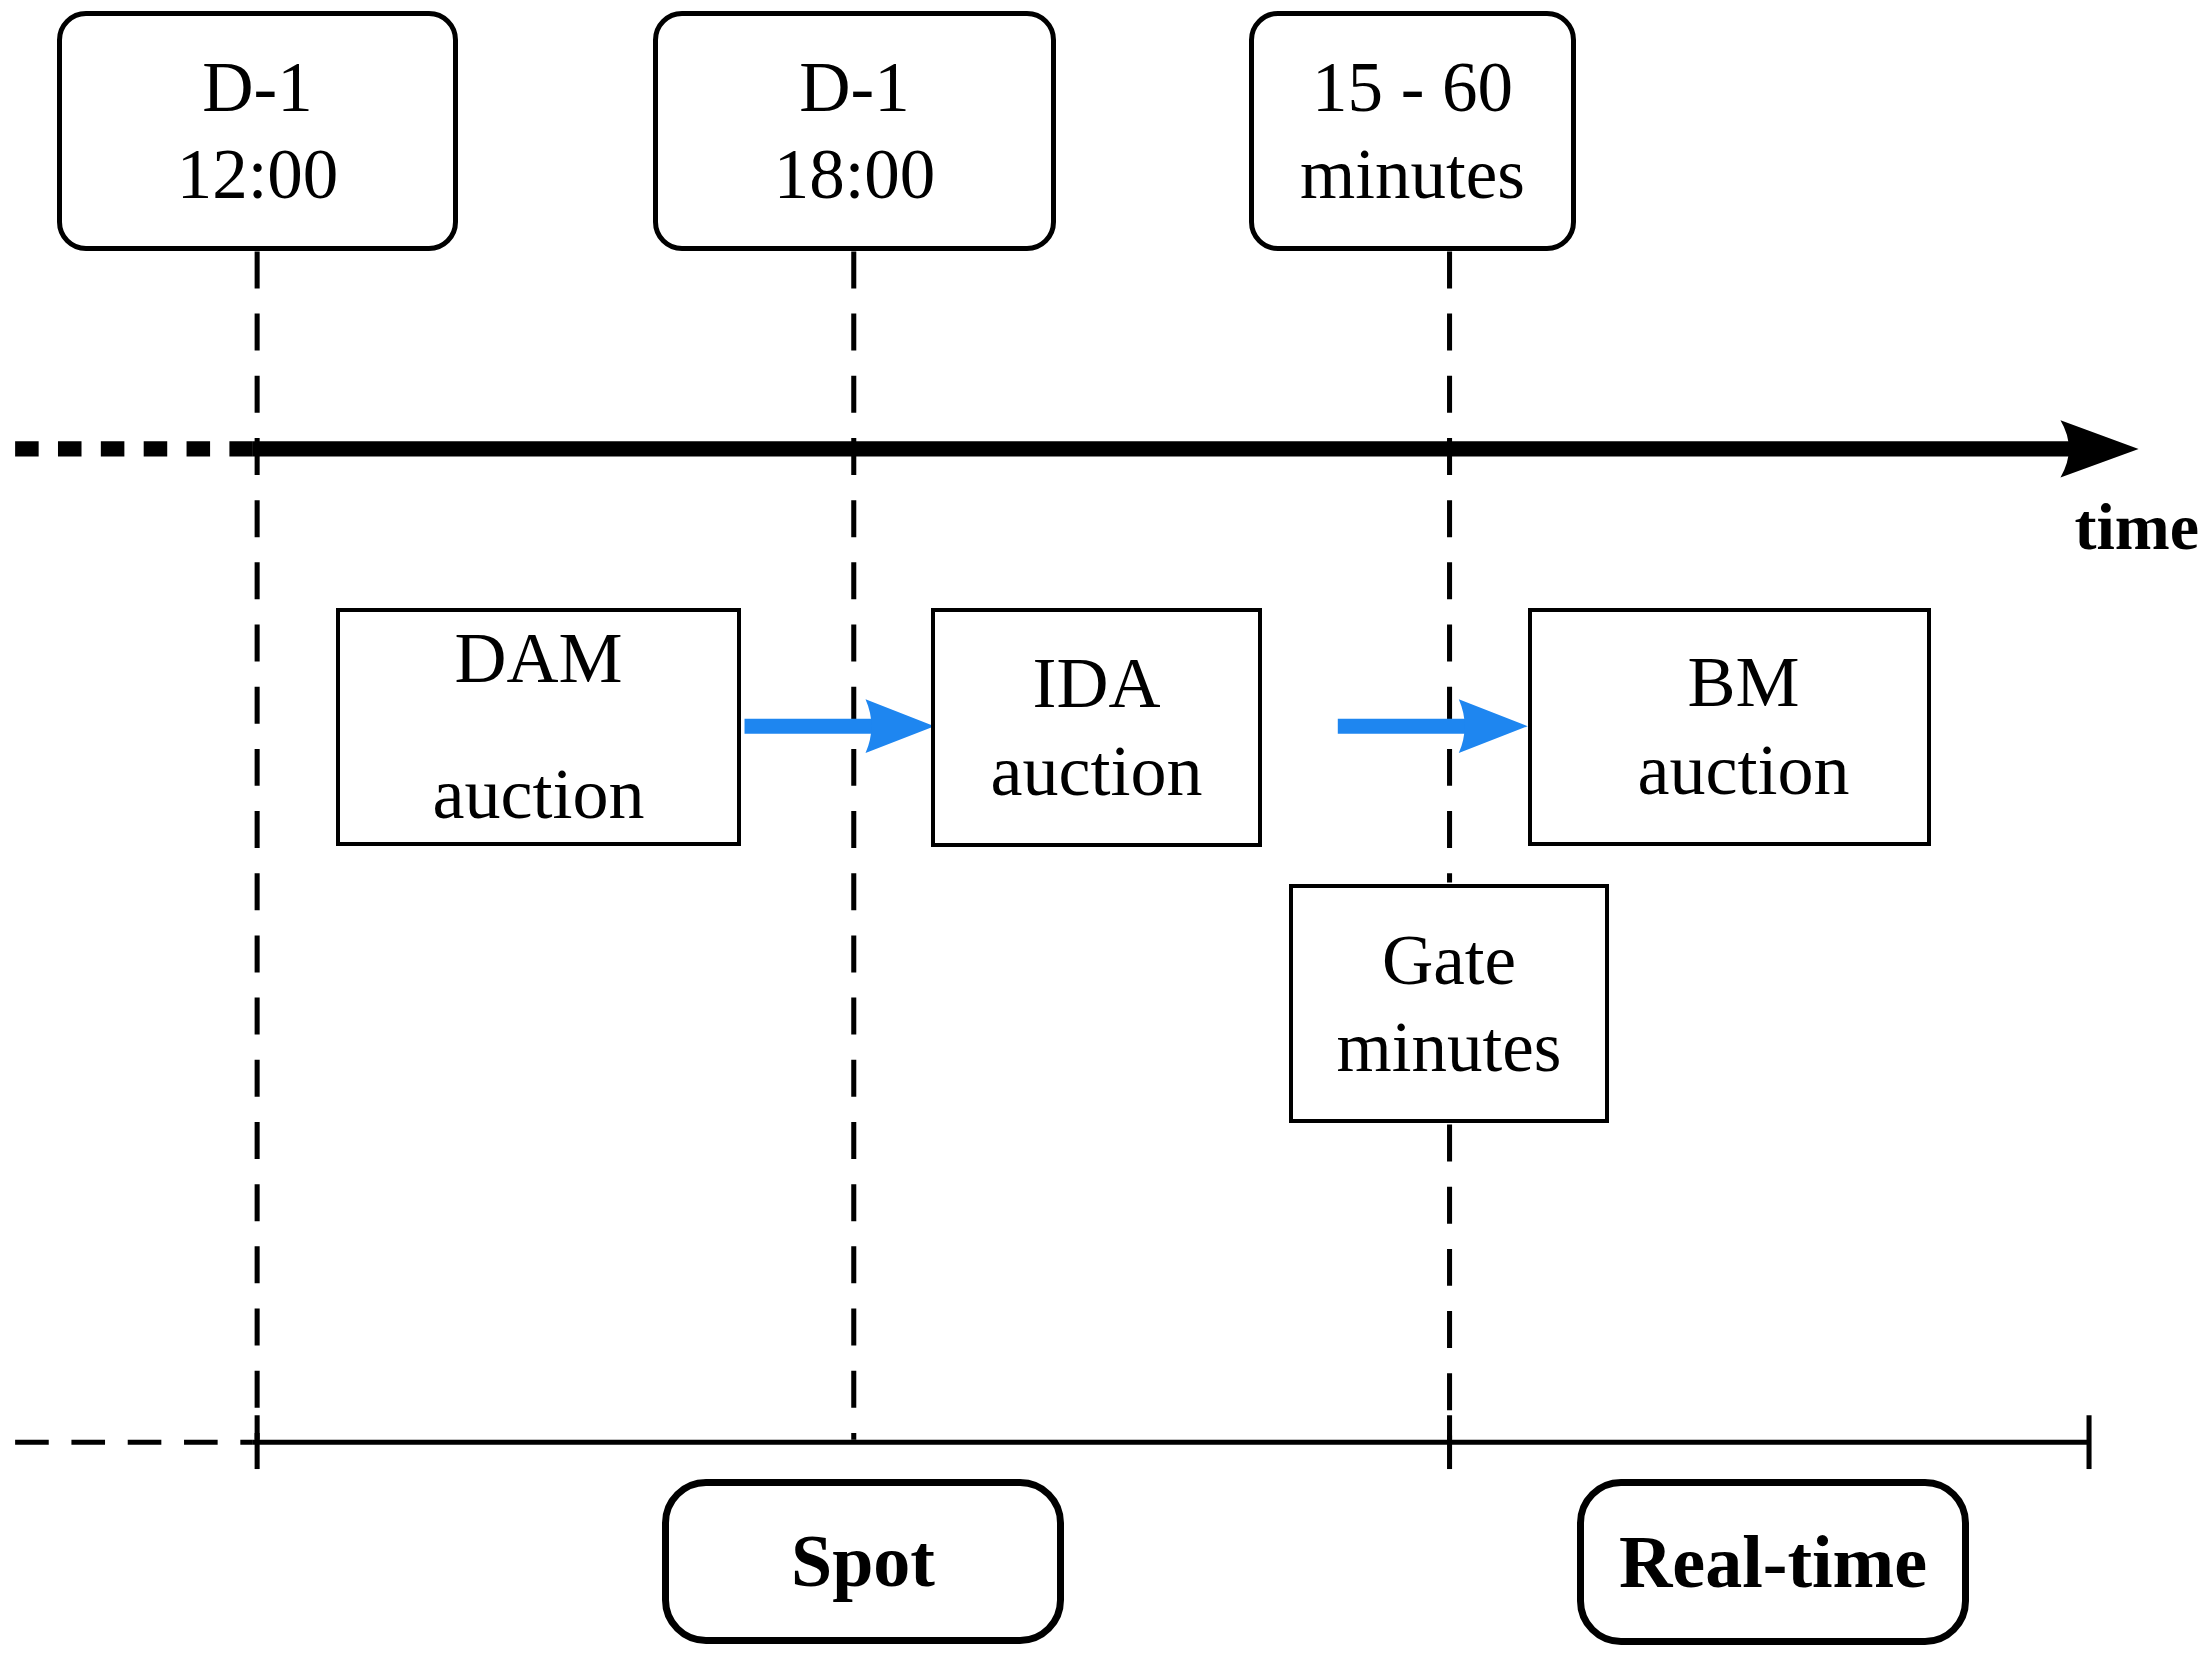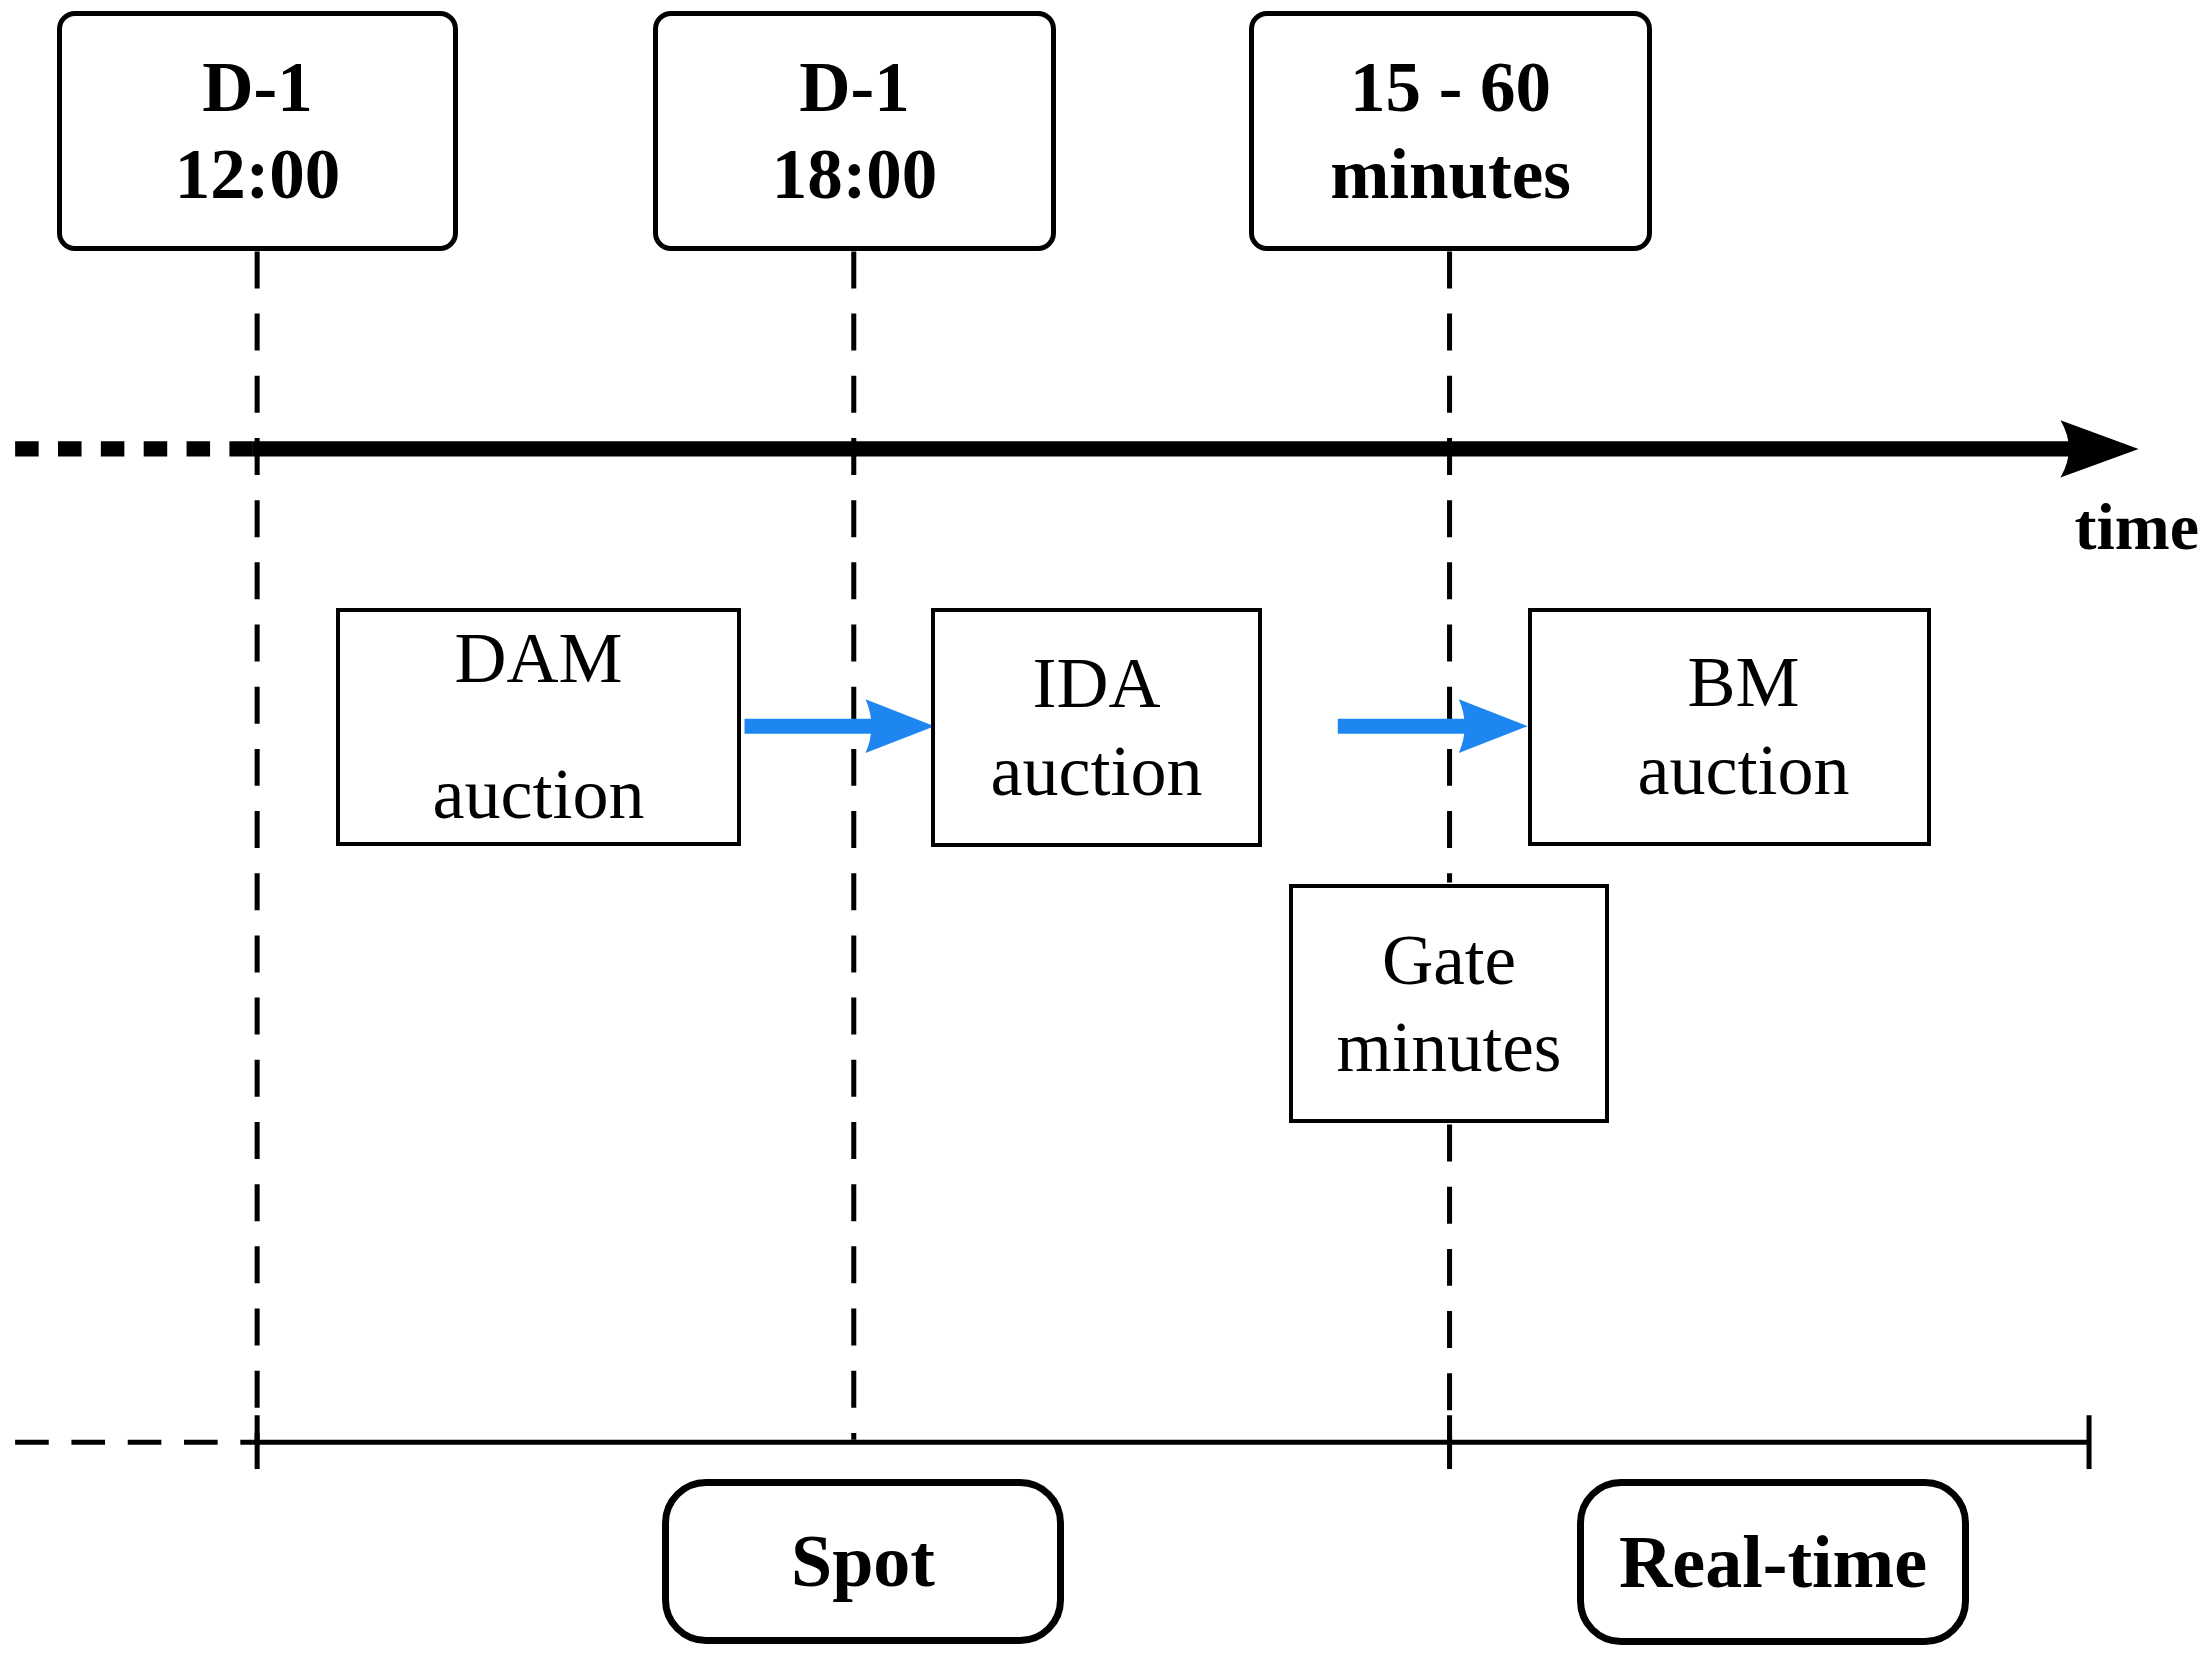--- a/index.html
+++ b/index.html
@@ -15,37 +15,36 @@
   .box{
     position:absolute;
     display:flex;flex-direction:column;justify-content:center;align-items:center;
     text-align:center;
     background:#ffffff;
     box-sizing:border-box;
     line-height:1.22;
   }
   .pill{
     border:5px solid #000;
-    border-radius:18px;
+    border-radius:29px;
     font-size:71px;
-    font-weight:bold;
   }
   .rect{
     border:4.2px solid #000;
     font-size:72px;
   }
   .phase{
     border:7.6px solid #000;
     border-radius:44px;
     font-size:74px;
     font-weight:bold;
   }
   .milestone-1{left:57px;top:11px;width:401px;height:240px;}
   .milestone-2{left:653px;top:11px;width:403px;height:240px;}
-  .milestone-3{left:1249px;top:11px;width:403px;height:240px;}
+  .milestone-3{left:1249px;top:11px;width:327px;height:240px;}
   .stage-dam{left:336px;top:608px;width:405px;height:238px;gap:48px;}
   .stage-ida{left:931px;top:608px;width:331px;height:239px;}
   .stage-bm{left:1528px;top:608px;width:403px;height:238px;padding-left:28px;}
   .gate{left:1289px;top:884px;width:320px;height:239px;font-size:71px;}
   .phase-spot{left:662px;top:1479px;width:402px;height:165px;}
   .phase-real{left:1577px;top:1479px;width:392px;height:166px;}
   .time-label{
     position:absolute;
     left:2017px;top:494px;width:182px;height:67px;
     text-align:right;

